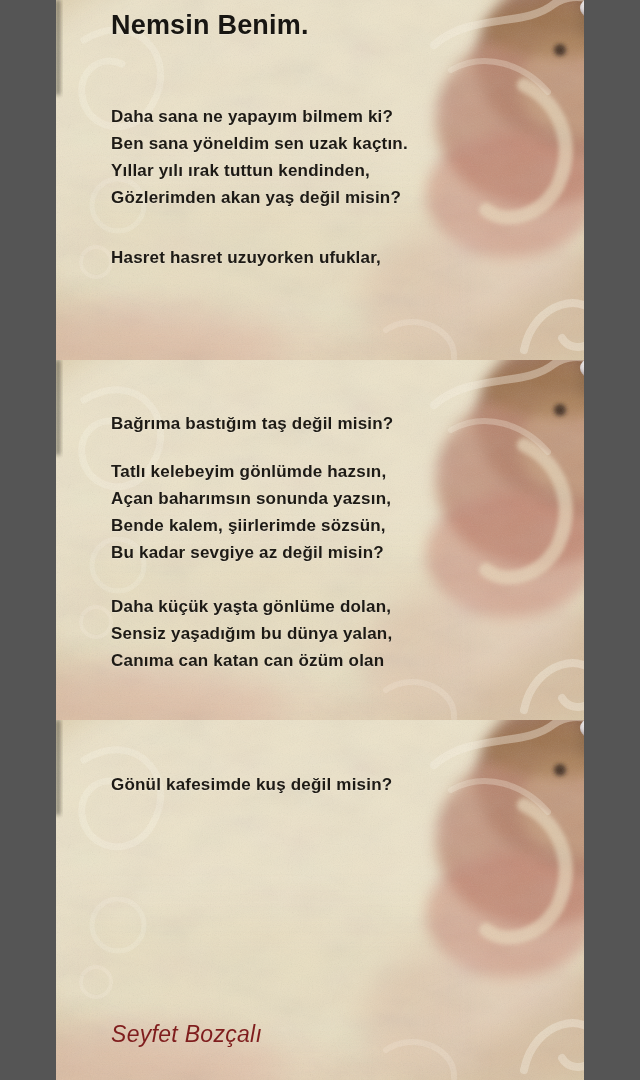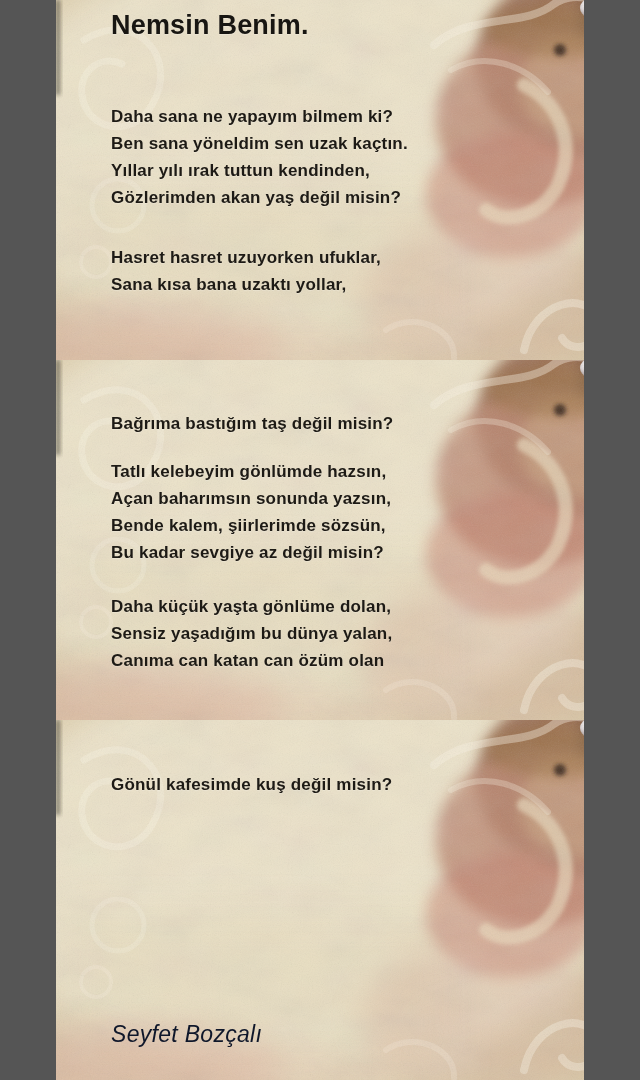--- a/index.html
+++ b/index.html
@@ -31,21 +31,21 @@
   .s0{top:103px;}
   .s1{top:244px;}
   .s2{top:410px;}
   .s3{top:458px;}
   .s4{top:593px;}
   .s5{top:771px;}
 
   .poem-author{
     position:absolute;left:55px;top:1019px;
     font-size:23px;font-style:italic;font-weight:400;line-height:30px;
-    color:#0f172a;letter-spacing:0.3px;
+    color:#7f1d1d;letter-spacing:0.3px;
   }
 </style>
 </head>
 <body>
 
 <div class="canvas">
 
   <svg width="0" height="0" style="position:absolute" aria-hidden="true">
     <defs>
       <filter id="blurBig" x="-40%" y="-40%" width="180%" height="180%">
@@ -139,21 +139,20 @@
 
   <div class="stanza s0">
     <div class="line">Daha sana ne yapayım bilmem ki?</div>
     <div class="line">Ben sana yöneldim sen uzak kaçtın.</div>
     <div class="line">Yıllar yılı ırak tuttun kendinden,</div>
     <div class="line">Gözlerimden akan yaş değil misin?</div>
   </div>
 
   <div class="stanza s1">
     <div class="line">Hasret hasret uzuyorken ufuklar,</div>
-    <div class="line">Sana kısa bana uzaktı yollar,</div>
   </div>
 
   <div class="stanza s2">
     <div class="line">Bağrıma bastığım taş değil misin?</div>
   </div>
 
   <div class="stanza s3">
     <div class="line">Tatlı kelebeyim gönlümde hazsın,</div>
     <div class="line">Açan baharımsın sonunda yazsın,</div>
     <div class="line">Bende kalem, şiirlerimde sözsün,</div>

